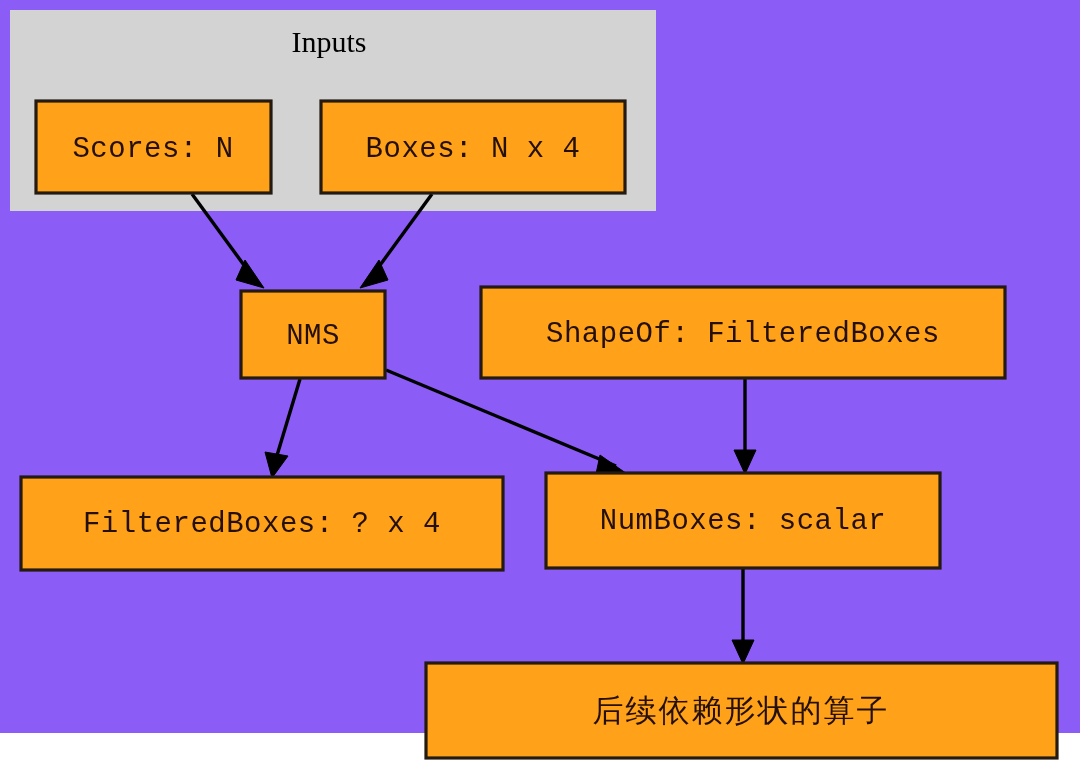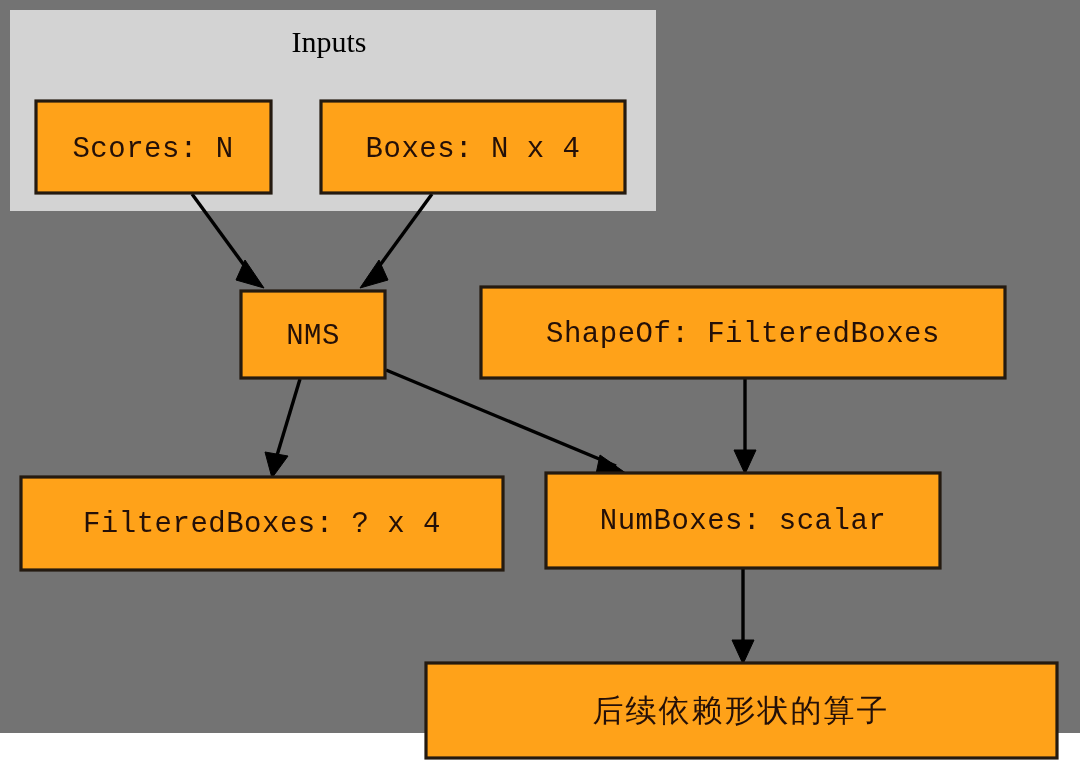--- a/index.html
+++ b/index.html
@@ -10,21 +10,21 @@
   body {
     width: 1080px;
     height: 775px;
     overflow: hidden;
     font-family: "Liberation Sans", sans-serif;
   }
   #diagram-root {
     position: relative;
     width: 1080px;
     height: 733px;
-    background: #737373;
+    background: #8b5cf6;
     text-align: right;
   }
   svg#graph {
     display: block;
     width: 1080px;
     height: 775px;
   }
   .cluster-box {
     fill: #d3d3d3;
     stroke: none;

